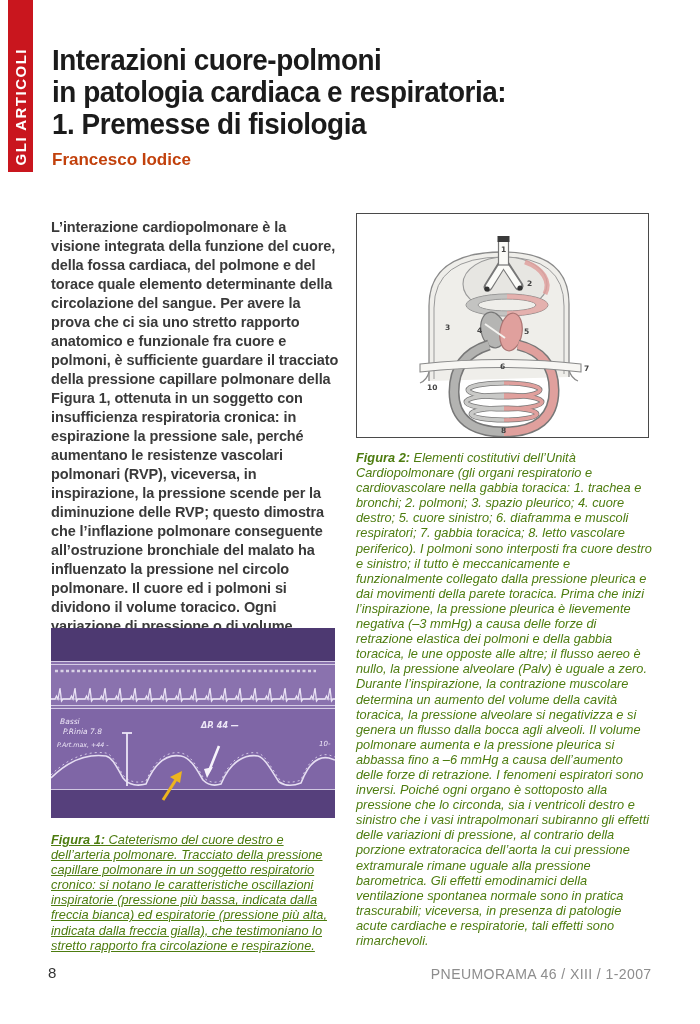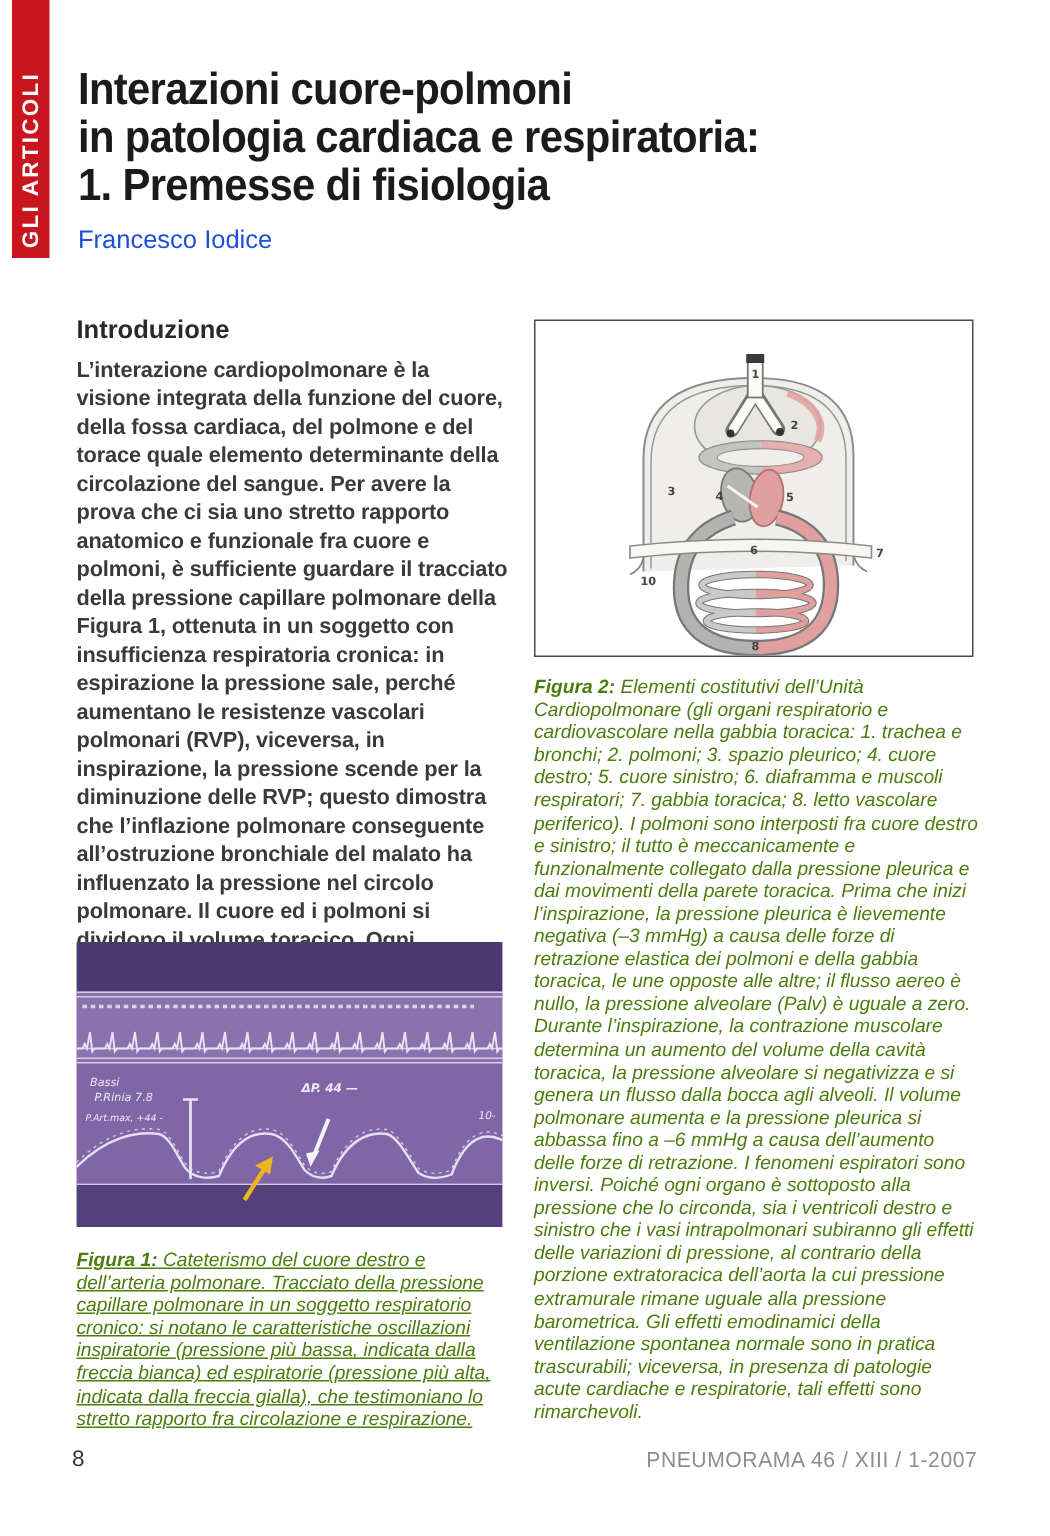--- a/index.html
+++ b/index.html
@@ -19,21 +19,21 @@
     padding-top:7px; white-space:nowrap;
   }
   .title-block {
     position:absolute; left:52px; top:44px; color:#1b1b1b;
     transform:scaleX(0.93); transform-origin:0 0;
   }
   .title-block .tline {
     font-size:30px; line-height:32px; font-weight:bold; letter-spacing:-0.5px; white-space:nowrap;
   }
   .author {
-    position:absolute; left:52px; top:150px; font-size:17px; font-weight:normal; color:#1d4ed8;
+    position:absolute; left:52px; top:150px; font-size:17px; font-weight:bold; color:#c2410c;
   }
   .col-left  { position:absolute; left:51px;  width:288px; }
   .col-right { position:absolute; left:356px; width:296px; }
   .section-heading { font-size:17px; font-weight:bold; color:#2a2a2a; }
   .bodytext {
     font-size:14.5px; line-height:19px; color:#3a3a3a; letter-spacing:-0.1px;
     text-align:left;
     font-weight:bold;
   }
   .caption {
@@ -68,21 +68,20 @@
   </div>
 
   <div class="title-block">
     <div class="tline">Interazioni cuore-polmoni</div>
     <div class="tline">in patologia cardiaca e respiratoria:</div>
     <div class="tline">1. Premesse di fisiologia</div>
   </div>
   <div class="author">Francesco Iodice</div>
 
   <div class="col-left" style="top:210px;">
-    <div class="section-heading">Introduzione</div>
     <div class="bodytext" style="margin-top:8px;">L’interazione cardiopolmonare è la visione integrata della funzione del cuore, della fossa cardiaca, del polmone e del torace quale elemento determinante della circolazione del sangue. Per avere la prova che ci sia uno stretto rapporto anatomico e funzionale fra cuore e polmoni, è sufficiente guardare il tracciato della pressione capillare polmonare della Figura 1, ottenuta in un soggetto con insufficienza respiratoria cronica: in espirazione la pressione sale, perché aumentano le resistenze vascolari polmonari (RVP), viceversa, in inspirazione, la pressione scende per la diminuzione delle RVP; questo dimostra che l’inflazione polmonare conseguente all’ostruzione bronchiale del malato ha influenzato la pressione nel circolo polmonare. Il cuore ed i polmoni si dividono il volume toracico. Ogni variazione di pressione o di volume dell’uno si ripercuote</div>
   </div>
 
   <div class="fig1-wrap">
     <svg width="284" height="190" viewBox="0 0 284 190">
       <rect x="0" y="0" width="284" height="190" fill="#7b62a3"></rect>
       <rect x="0" y="0" width="284" height="33" fill="#4d3971"></rect>
       <rect x="0" y="33" width="284" height="48" fill="#8a72ae"></rect>
       <rect x="0" y="81" width="284" height="80" fill="#7f66a6"></rect>
       <rect x="0" y="161" width="284" height="29" fill="#56407c"></rect>

